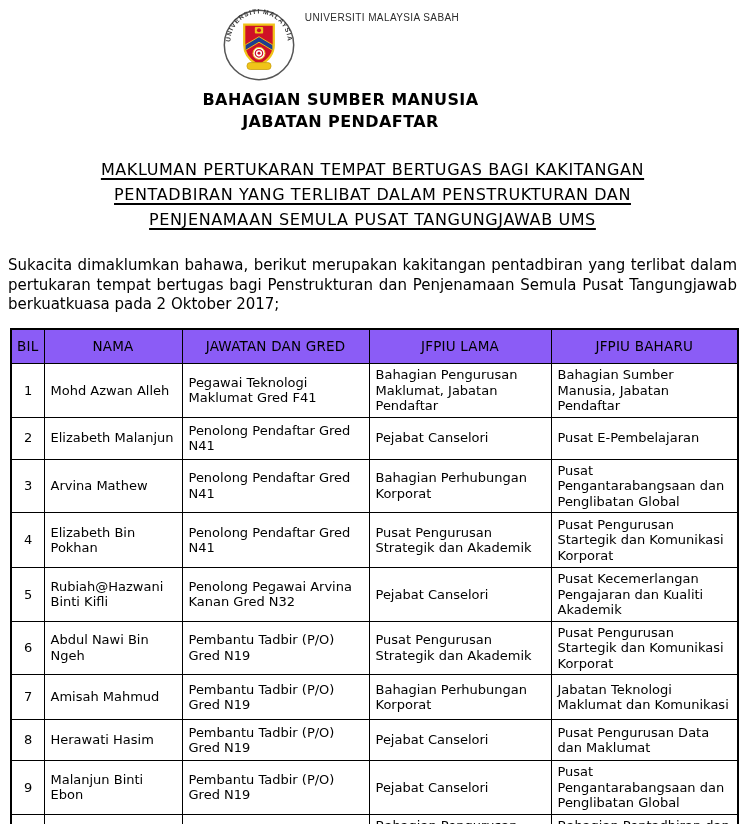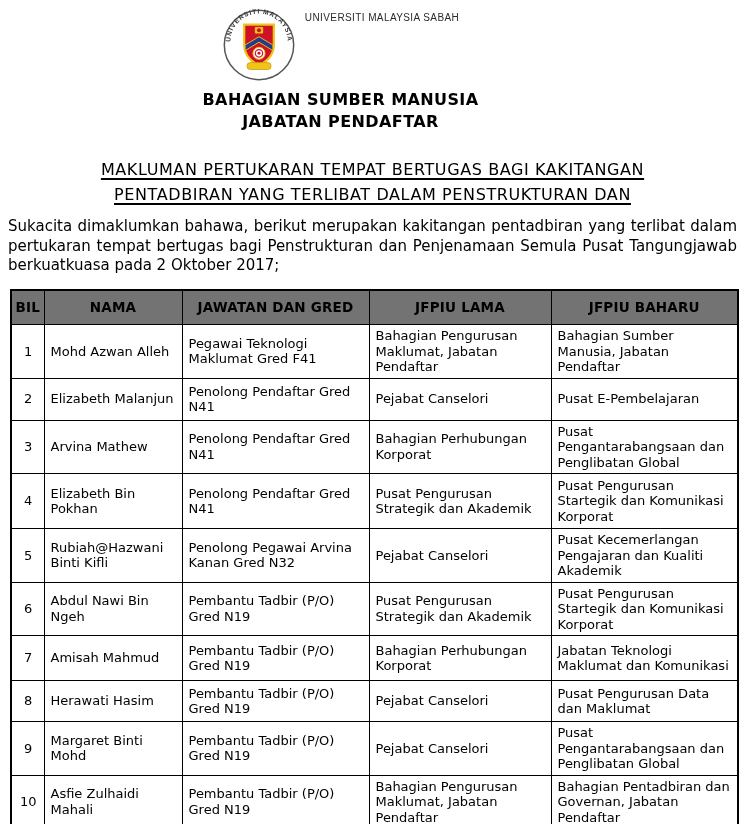--- a/index.html
+++ b/index.html
@@ -45,21 +45,21 @@
   .notice-title { margin-top: 24px; text-align: center; font-weight: normal; font-size: 16px; line-height: 25px; color: #000; }
   .notice-title .tline span {
     text-decoration: underline;
     text-decoration-thickness: 2px;
     text-underline-offset: 3px;
     letter-spacing: 0.6px;
   }
 
   
   .intro {
-    margin-top: 10px;
+    margin-top: 24px;
     padding: 0 8px;
     font-size: 15px;
     line-height: 19.5px;
     text-align: justify;
     color: #000;
   }
 
   
   table.staff {
     margin: 13px 0 0 10px;
@@ -71,22 +71,22 @@
     color: #000;
   }
   table.staff th, table.staff td {
     border: 1.5px solid #000;
     vertical-align: middle;
     padding: 3px 5px 3px 6px;
     overflow: hidden;
   }
   table.staff { border: 2px solid #000; }
   table.staff th {
-    background: #737373;
-    font-weight: bold;
+    background: #8b5cf6;
+    font-weight: normal;
     text-align: center;
     font-size: 13.5px;
     letter-spacing: 0.2px;
     padding: 4px 2px;
   }
   th.h-bil { word-break: break-all; }
   td.c-bil { text-align: center; padding: 3px 1px; }
   col.col-bil    { width: 33px; }
   col.col-nama   { width: 138px; }
   col.col-jaw    { width: 187px; }
@@ -139,20 +139,21 @@
       </div>
     </div>
 
     <div class="dept">BAHAGIAN SUMBER MANUSIA</div>
     <div class="dept" style="margin-top:0;">JABATAN PENDAFTAR</div>
   </div>
 
   <div class="notice-title">
     <div class="tline"><span>MAKLUMAN PERTUKARAN TEMPAT BERTUGAS BAGI KAKITANGAN</span></div>
     <div class="tline"><span>PENTADBIRAN YANG TERLIBAT DALAM PENSTRUKTURAN DAN</span></div>
+    <div class="tline"><span>PENJENAMAAN SEMULA PUSAT TANGUNGJAWAB UMS</span></div>
   </div>
 
   <p class="intro">Sukacita dimaklumkan bahawa, berikut merupakan kakitangan pentadbiran yang terlibat dalam pertukaran tempat bertugas bagi Penstrukturan dan Penjenamaan Semula Pusat Tangungjawab berkuatkuasa pada 2 Oktober 2017;</p>
 
   <table class="staff">
     <colgroup>
       <col class="col-bil">
         <col class="col-nama">
         <col class="col-jaw">
         <col class="col-lama">
@@ -219,21 +220,21 @@
       </tr>
       <tr class="r8">
         <td class="c-bil">8</td>
         <td>Herawati Hasim</td>
         <td>Pembantu Tadbir (P/O) Gred N19</td>
         <td>Pejabat Canselori</td>
         <td>Pusat Pengurusan Data dan Maklumat</td>
       </tr>
       <tr class="r9">
         <td class="c-bil">9</td>
-        <td>Margaret Binti Mohd</td>
+        <td>Malanjun Binti Ebon</td>
         <td>Pembantu Tadbir (P/O) Gred N19</td>
         <td>Pejabat Canselori</td>
         <td>Pusat Pengantarabangsaan dan Penglibatan Global</td>
       </tr>
       <tr class="r10">
         <td class="c-bil">10</td>
         <td>Asfie Zulhaidi Mahali</td>
         <td>Pembantu Tadbir (P/O) Gred N19</td>
         <td>Bahagian Pengurusan Maklumat, Jabatan Pendaftar</td>
         <td>Bahagian Pentadbiran dan Governan, Jabatan Pendaftar</td>

